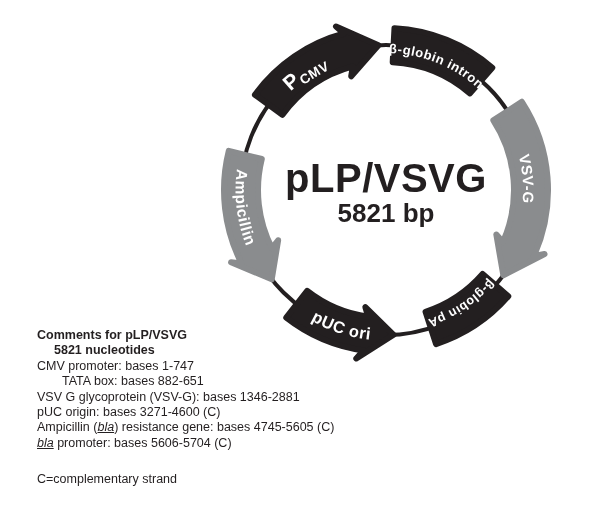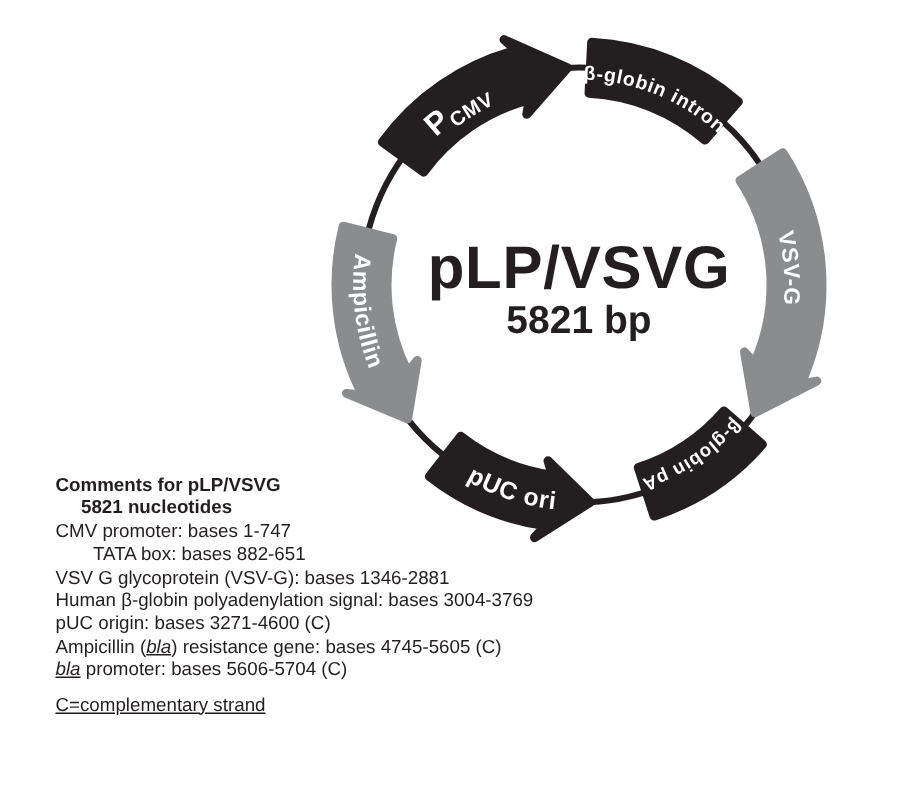--- a/index.html
+++ b/index.html
@@ -4,28 +4,28 @@
 <style>
   html,body{margin:0;padding:0;background:#ffffff;}
   .stage{
     position:relative;width:605px;height:532px;background:#ffffff;overflow:hidden;
     font-family:"Liberation Sans",sans-serif;color:#231f20;
   }
   .map-svg{position:absolute;left:0;top:0;}
   .center-title{font-weight:bold;font-size:40px;fill:#231f20;letter-spacing:0.5px;}
   .center-subtitle{font-weight:bold;font-size:26px;fill:#231f20;}
   .band-label{fill:#ffffff;font-weight:bold;letter-spacing:0.5px;}
-  .comments{position:absolute;left:37px;top:316px;font-size:12.5px;line-height:15.4px;}
+  .comments{position:absolute;left:37px;top:328px;font-size:12.5px;line-height:15.4px;}
   .c-head1{font-weight:bold;}
   .c-head2{font-weight:bold;padding-left:17px;}
   .features{}
   .feature-line{white-space:nowrap;}
   .feature-line.indent{padding-left:25px;}
   .italic{font-style:italic;text-decoration:underline;}
-  .footnote{margin-top:8px;text-decoration:underline;}
+  .footnote{margin-top:21px;}
 </style>
 </head>
 <body>
 
 <div class="stage">
 
   <svg class="map-svg" width="605" height="532" viewBox="0 0 605 532">
     <defs id="map-defs">
         <path id="tp-pcmv" fill="none" d="M268.57,119.44 A137,137 0 0,1 362.21,55.08"></path>
         <path id="tp-b-globin-intron" fill="none" d="M371.68,53.75 A137,137 0 0,1 490.95,101.94"></path>
@@ -56,21 +56,20 @@
     <text class="center-subtitle" x="386" y="222" text-anchor="middle">5821 bp</text>
   </svg>
 
   <div class="comments">
     <div class="c-head1">Comments for pLP/VSVG</div>
     <div class="c-head2">5821 nucleotides</div>
     <div class="features" id="features-list">
         <div class="feature-line"><span>CMV promoter: bases 1-747</span></div>
         <div class="feature-line indent"><span>TATA box: bases 882-651</span></div>
         <div class="feature-line"><span>VSV G glycoprotein (VSV-G): bases 1346-2881</span></div>
-        <div class="feature-line"><span>Human β-globin polyadenylation signal: bases 3004-3769</span></div>
         <div class="feature-line"><span>pUC origin: bases 3271-4600 (C)</span></div>
         <div class="feature-line"><span>Ampicillin (</span><span class="italic">bla</span><span>) resistance gene: bases 4745-5605 (C)</span></div>
         <div class="feature-line"><span class="italic">bla</span><span> promoter: bases 5606-5704 (C)</span></div>
       </div>
     <div class="footnote">C=complementary strand</div>
   </div>
 
 </div>
 
 </body></html>

